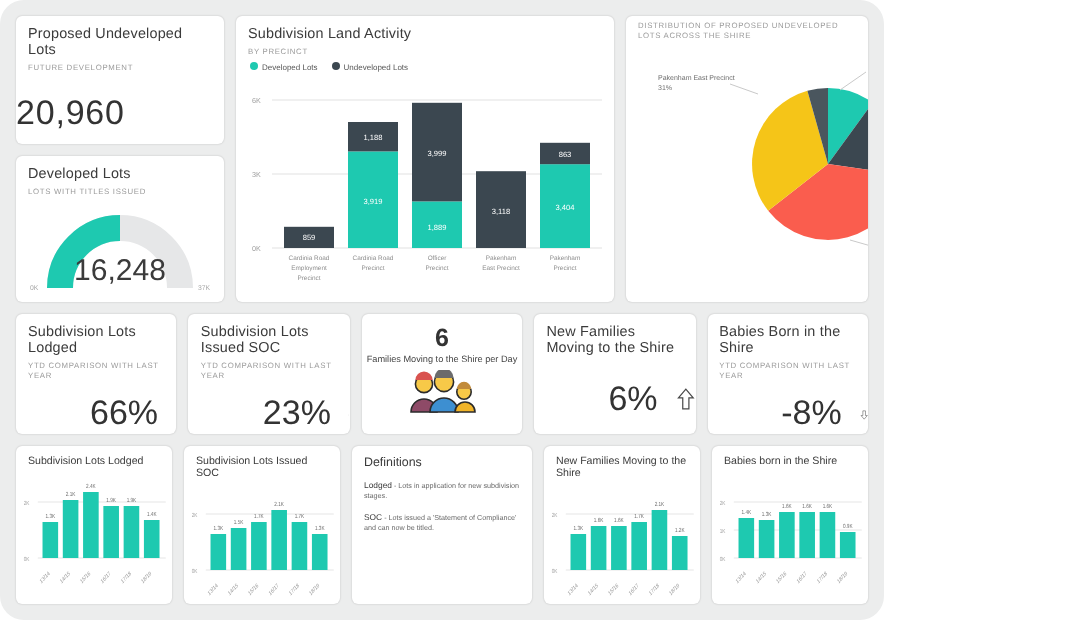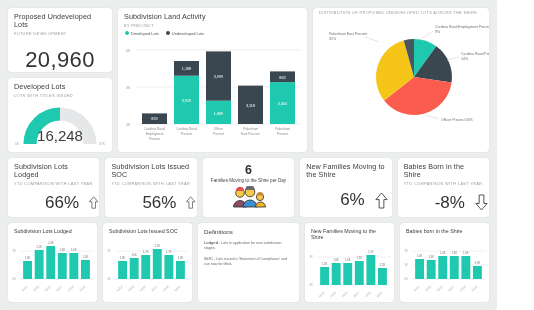--- a/index.html
+++ b/index.html
@@ -4,23 +4,23 @@
 <style>
   * { box-sizing: border-box; margin: 0; padding: 0; }
   html, body {
     width: 534px; height: 310px;
     background: #ffffff;
     font-family: "Liberation Sans", sans-serif;
     overflow: hidden;
   }
   .canvas {
     position: relative;
-    width: 497px; height: 310px;
+    width: 442px; height: 310px;
     background: #eceded;
-    border-radius: 2px;
+    border-radius: 12px;
     padding: 8px;
     display: flex; flex-direction: column; gap: 6px;
   }
   .card {
     background: #ffffff;
     border-radius: 3px;
     box-shadow: 0 0 1px rgba(0,0,0,0.22);
     position: relative;
     overflow: hidden;
   }
@@ -30,21 +30,21 @@
   }
   .c-sub {
     font-size: 3.9px; color: #9a9a9a; letter-spacing: .35px;
     text-transform: uppercase; padding: 1.5px 6px 0 6px;
   }
   
   .row1 { display: flex; gap: 6px; height: 145px; }
   .col-left { width: 104px; display: flex; flex-direction: column; gap: 6px; }
   .kpi-big { flex: 0 0 64px; }
   .kpi-big .val {
-    text-align: center; font-size: 22px; color: #333; font-weight: 400;
+    text-align: left; font-size: 17px; color: #333; font-weight: 400;
     margin-top: 11px; letter-spacing: .4px;
   }
   .gauge-card { flex: 1; }
   .gauge-wrap { position: relative; width: 100%; height: 46px; margin-top: 4px; }
   .gauge-val {
     position: absolute; left: 0; right: 0; bottom: 4px; text-align: center;
     font-size: 15px; color: #3b3b3b;
   }
   .gauge-min, .gauge-max {
     position: absolute; bottom: 2px; font-size: 3.4px; color: #a8a8a8;
@@ -220,21 +220,21 @@
         <svg class="arrow" viewBox="0 0 16 20">
           <path d="M8 2 L14 9 L10.5 9 L10.5 18 L5.5 18 L5.5 9 L2 9 Z" fill="none" stroke="#4a4a4a" stroke-width="1"></path>
         </svg>
       </div>
     </div>
 
     <div class="card">
       <div class="c-title">Subdivision Lots Issued SOC</div>
       <div class="c-sub">YTD COMPARISON WITH LAST YEAR</div>
       <div class="pct-row">
-        <span class="pct">56%</span>
+        <span class="pct">23%</span>
         <svg class="arrow" viewBox="0 0 16 20">
           <path d="M8 2 L14 9 L10.5 9 L10.5 18 L5.5 18 L5.5 9 L2 9 Z" fill="none" stroke="#4a4a4a" stroke-width="1"></path>
         </svg>
       </div>
     </div>
 
     <div class="card fam-card">
       <div class="fam-num">6</div>
       <div class="fam-lbl">Families Moving to the Shire per Day</div>
       <div class="fam-emoji">

